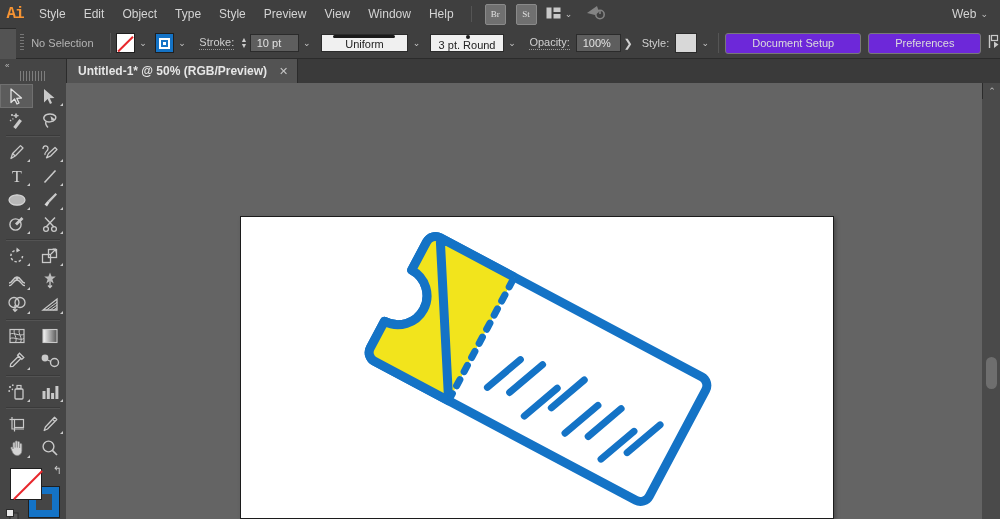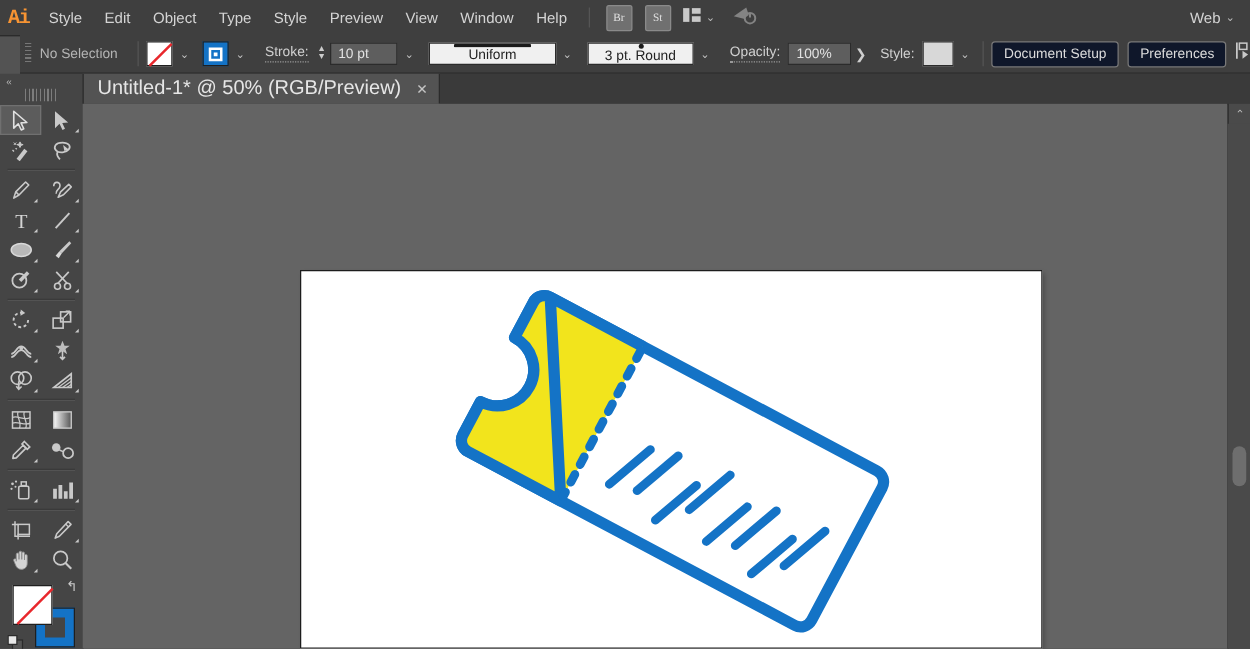--- a/index.html
+++ b/index.html
@@ -100,34 +100,34 @@
   }
   .cap-dot{width:4px;height:4px;border-radius:50%;background:#1a1a1a;margin:0 8px 0 10px;}
   .gt-btn{
     width:16px;height:18px;display:flex;align-items:center;justify-content:center;
     color:#cfcfcf;font-size:11px;
   }
   .style-swatch{
     width:26px;height:20px;background:#d8d8d8;border:1px solid #2b2b2b;box-sizing:border-box;
   }
   .pill-btn{
-    height:19px;border:1px solid #787878;border-radius:3px;background:#0f172a;
-    color:#dcdcdc;font-size:11px;display:flex;align-items:center;padding:0 9px;
+    height:19px;border:1px solid #787878;border-radius:3px;background:#6d28d9;
+    color:#dcdcdc;font-size:11px;display:flex;align-items:center;padding:0 26px;
     margin-right:7px;white-space:nowrap;
   }
   
   #tabbar{
     position:absolute;left:66px;top:59px;width:934px;height:24px;
     background:#3a3a3a;border-bottom:1px solid #2b2b2b;display:flex;align-items:flex-end;
   }
   #doctab{
     height:24px;background:#535353;display:flex;align-items:center;
     padding:0 9px 0 12px;border-right:1px solid #2b2b2b;
   }
-  #doctab .title{color:#e6e6e6;font-size:16px;font-weight:normal;white-space:nowrap;}
+  #doctab .title{color:#e6e6e6;font-size:12px;font-weight:bold;white-space:nowrap;}
   #doctab .x{color:#c5c5c5;font-size:11px;margin-left:12px;}
   
   #toolbar{
     position:absolute;left:0;top:59px;width:66px;height:460px;background:#454545;
     border-right:1px solid #2b2b2b;
   }
   #tb-collapse{
     height:12px;display:flex;align-items:center;padding-left:5px;color:#bdbdbd;font-size:8px;
   }
   #tb-grip{

